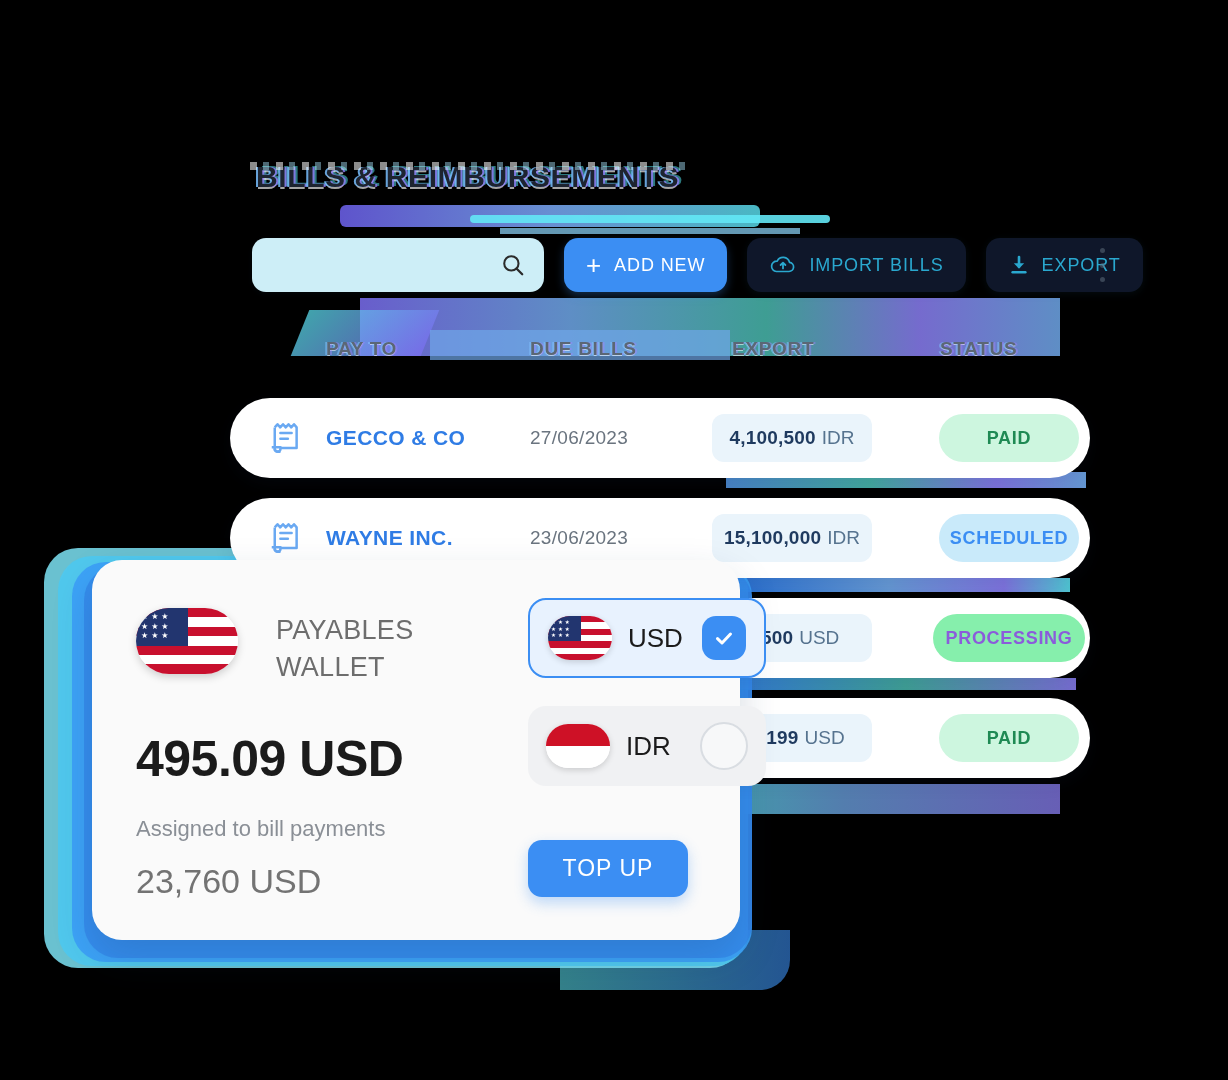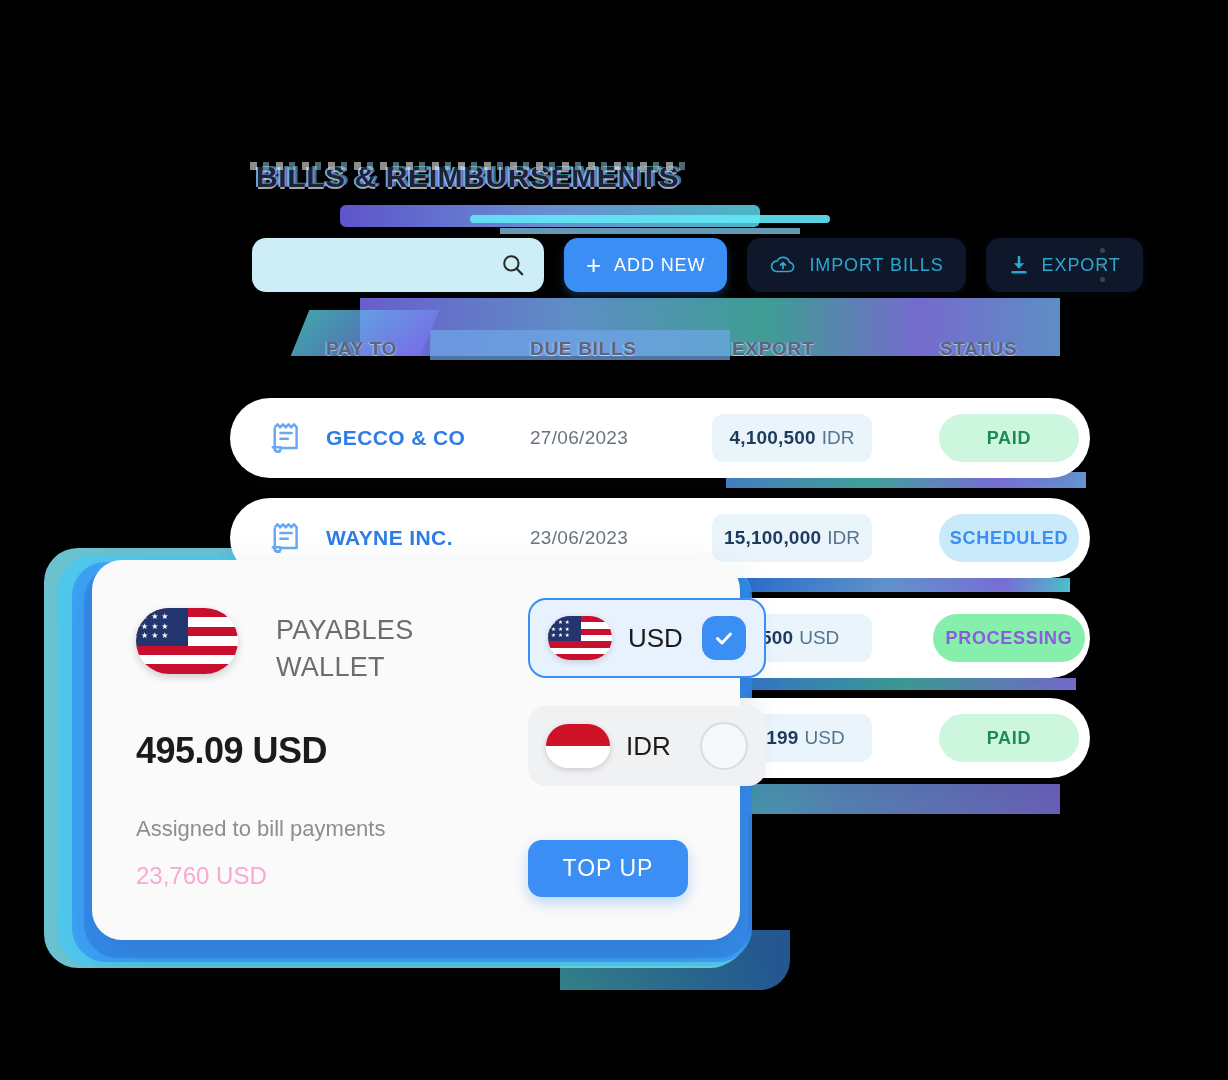--- a/index.html
+++ b/index.html
@@ -118,24 +118,24 @@
     overflow:hidden;position:relative;background:#fff;
     box-shadow:0 3px 9px rgba(0,0,0,.18);
   }
   .flag-us{position:absolute;left:136px;top:608px;}
   .wallet-label{
     position:absolute;left:276px;top:612px;width:220px;
     font-size:27px;color:#6d6d6d;line-height:1.38;letter-spacing:.3px;
   }
   .balance{
     position:absolute;left:136px;top:730px;
-    font-size:36px;font-weight:700;color:#1b1b1b;letter-spacing:-.5px;
+    font-size:50px;font-weight:700;color:#1b1b1b;letter-spacing:-.5px;
   }
   .assigned-label{position:absolute;left:136px;top:816px;font-size:22px;color:#8a8f96;}
-  .assigned-val{position:absolute;left:136px;top:862px;font-size:24px;color:#f9a8d4;font-weight:400;}
+  .assigned-val{position:absolute;left:136px;top:862px;font-size:34px;color:#737373;font-weight:400;}
 
   .cur-opt{
     position:absolute;width:238px;height:80px;border-radius:18px;
     display:flex;align-items:center;padding:0 18px;box-sizing:border-box;gap:16px;
   }
   .cur-sel{left:528px;top:598px;background:#e8f2fe;border:2px solid #3b8ef3;}
   .cur-unsel{left:528px;top:706px;background:#f0f1f3;}
   .cur-flag{width:64px;height:44px;border-radius:22px/22px;overflow:hidden;position:relative;
     background:#fff;box-shadow:0 2px 6px rgba(0,0,0,.16);flex:0 0 auto;}
   .cur-name{font-size:26px;color:#1b1b1b;flex:1;}

